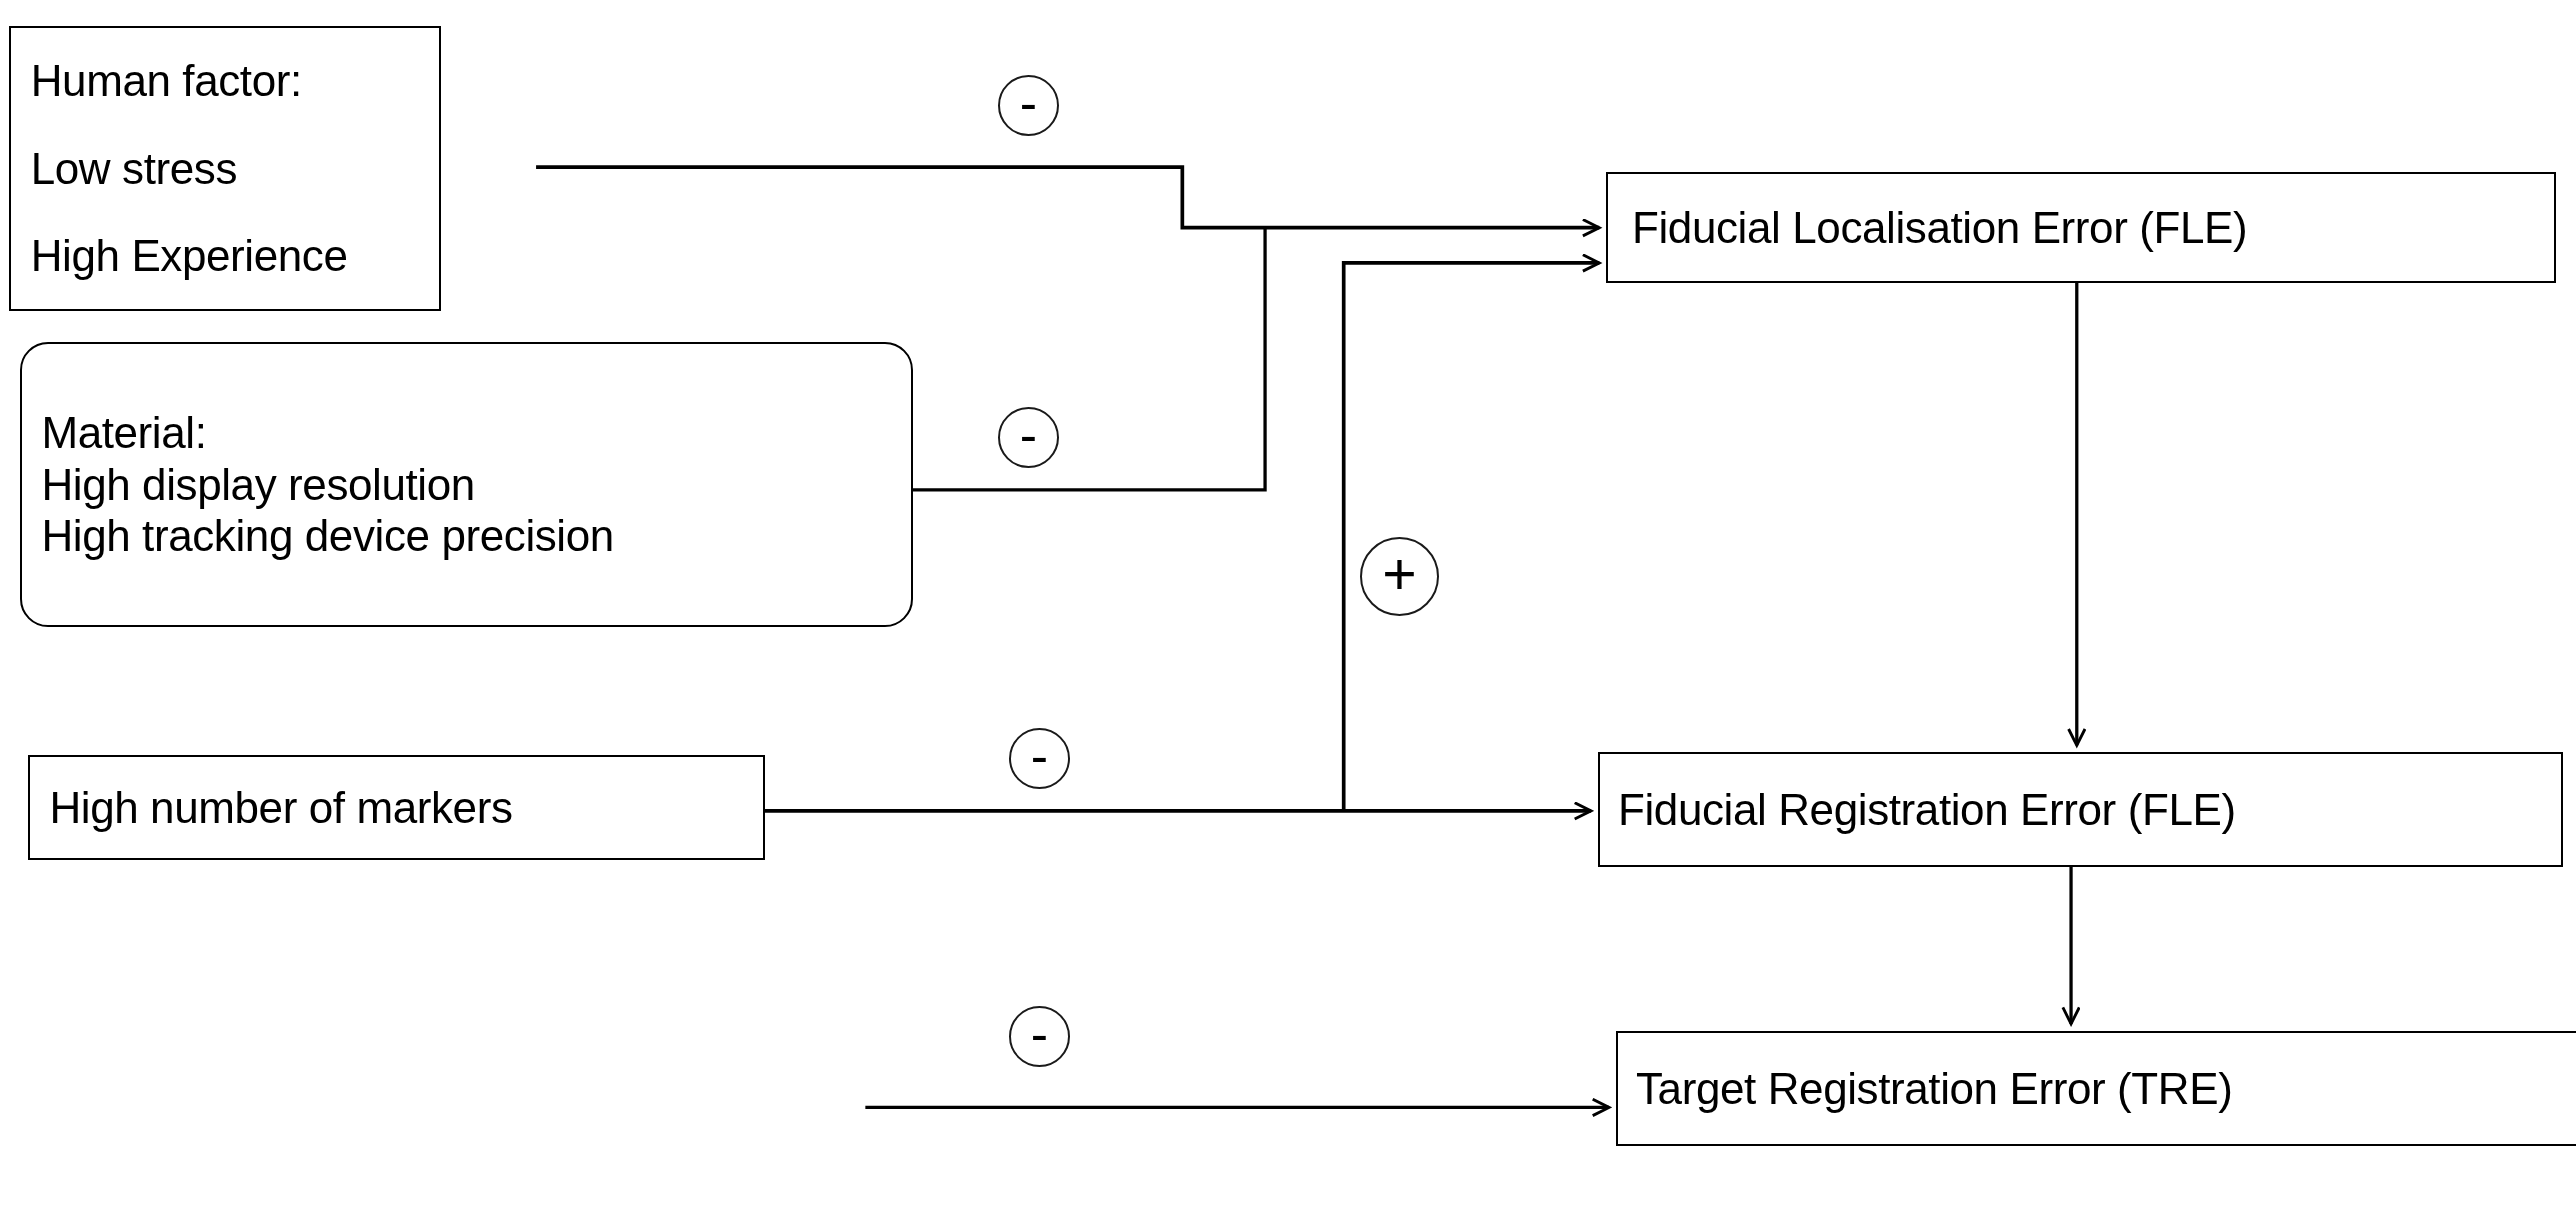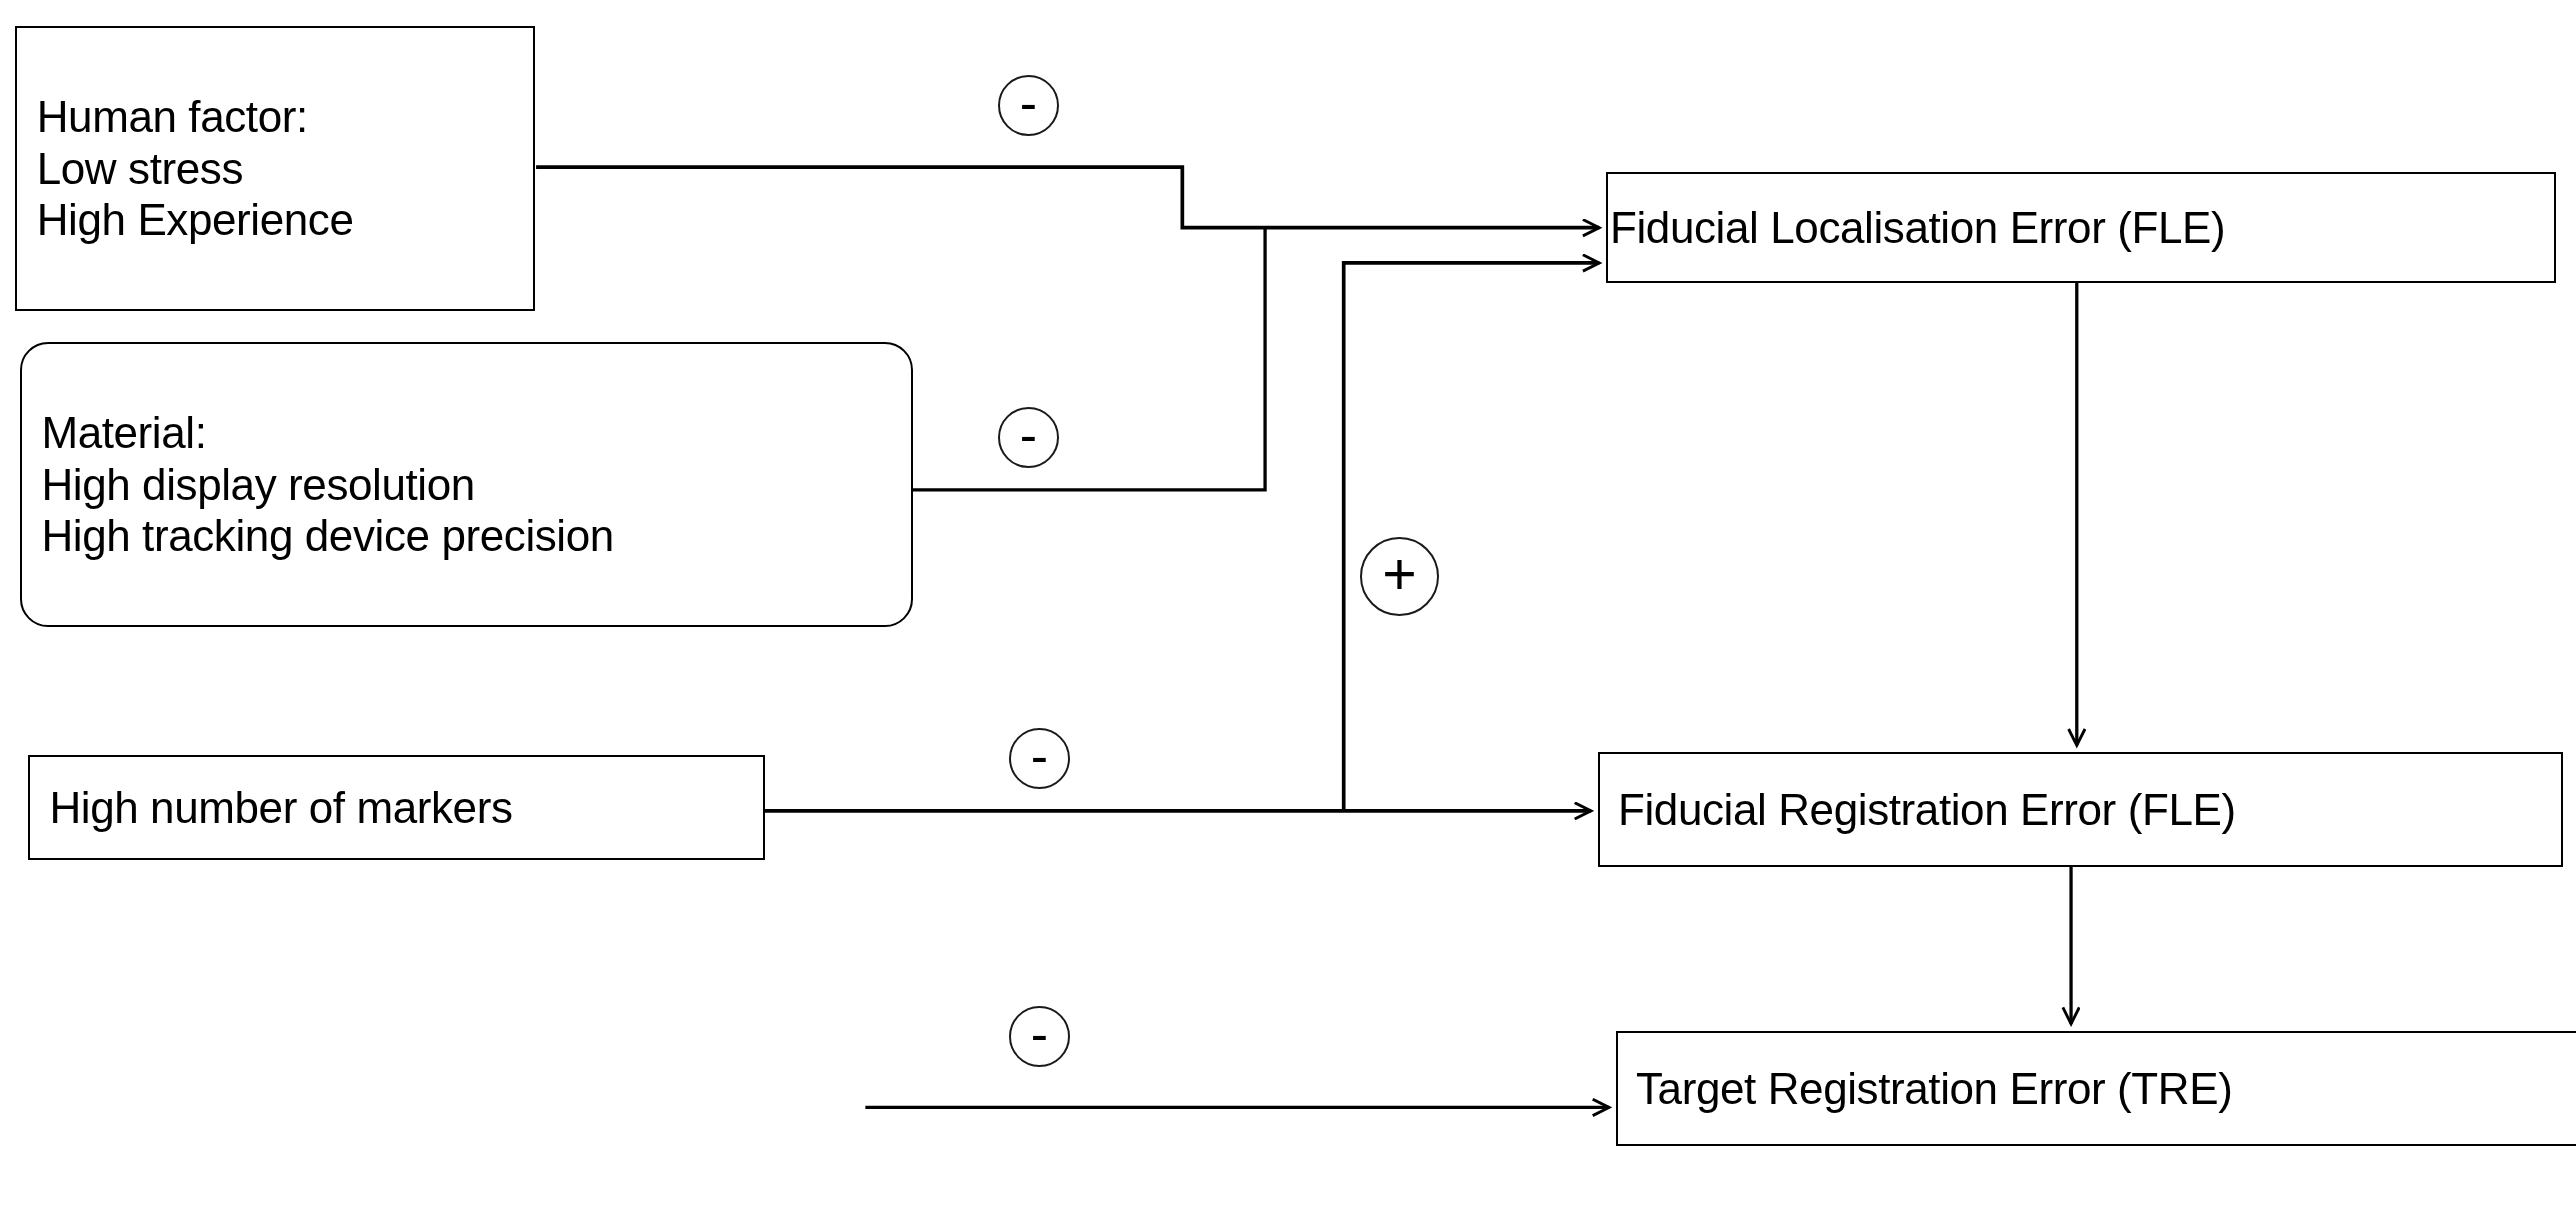--- a/index.html
+++ b/index.html
@@ -28,42 +28,43 @@
   }
   .node .line {
     display: block;
     white-space: pre;
     font-size: 44px;
     line-height: 1.17;
     letter-spacing: -0.4px;
   }
   
   #node-human-factor {
-    left: 15px; top: 26px; width: 520px; height: 285px;
+    left: 9px; top: 26px; width: 432px; height: 285px;
     padding-left: 19.7px;
+    gap: 36px;
   }
   #node-material {
     left: 19.7px; top: 342px; width: 893px; height: 285px;
     padding-left: 19.7px;
     border-radius: 28px;
   }
   #node-markers {
     left: 19.7px; top: 755px; width: 737px; height: 105px;
     padding-left: 19.7px;
     justify-content: center;
     margin-left: 8px;
   }
   #node-distribution {
     left: 19.7px; top: 1001px; width: 846px; height: 209px;
     padding-left: 19.7px;
   }
   
   #node-fle {
     left: 1606px; top: 172px; width: 950px; height: 111px;
-    padding-left: 2px;
+    padding-left: 24px;
     justify-content: center;
   }
   #node-fre {
     left: 1598px; top: 752px; width: 965px; height: 115px;
     padding-left: 18px;
     justify-content: center;
   }
   #node-tre {
     left: 1616px; top: 1031px; width: 1016px; height: 115px;
     padding-left: 18px;

